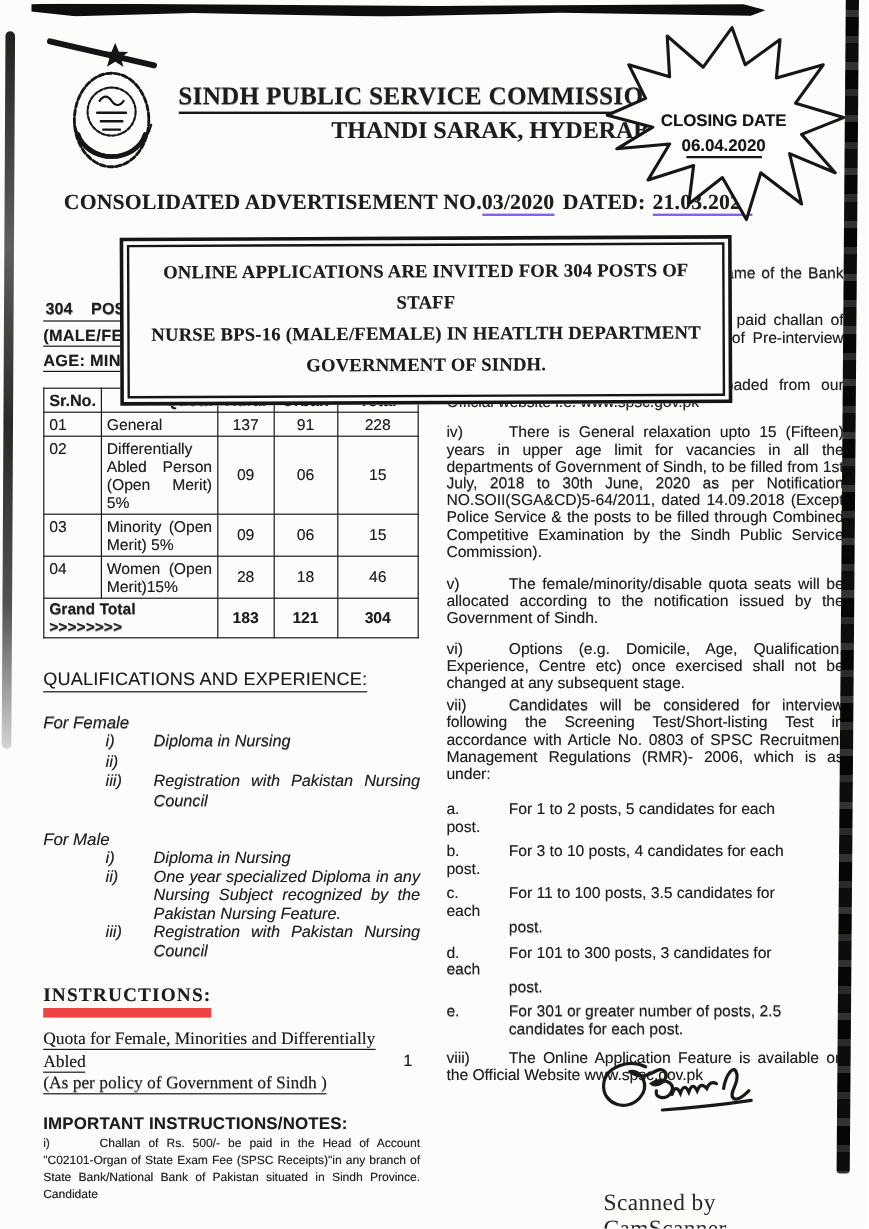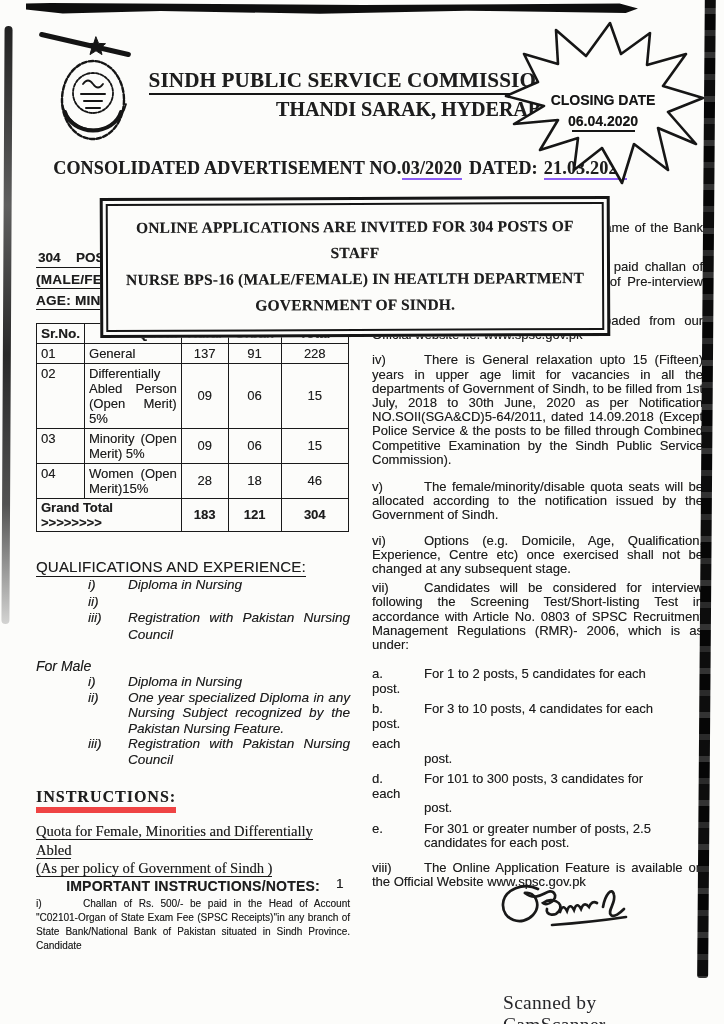--- a/index.html
+++ b/index.html
@@ -99,25 +99,25 @@
   }
   .group-label { margin-top:17px; font-style:italic; font-size:14px; }
   .q-item { display:flex; padding-left:52px; font-style:italic; font-size:13.5px; line-height:16.5px; }
   .q-item .qnum { flex:none; width:40px; }
   .q-item .qtext { flex:1; text-align:justify; }
   .male .q-item { line-height:15.5px; }
   
   .instr-head {
     margin-top:21px; display:inline-block; font-family:"Liberation Serif", serif;
     font-weight:bold; font-size:16px; letter-spacing:1px;
-    border-bottom:6px solid #ef4444; padding-bottom:1px;
+    border-bottom:8px solid #ef4444; padding-bottom:1px;
   }
   .quota-note { margin-top:9px; font-family:"Liberation Serif", serif; font-size:14.5px; line-height:18.5px; }
   .quota-note span { border-bottom:1.4px solid #1a1a1a; }
-  .imp-head { margin-top:0; font-weight:bold; font-size:14px; letter-spacing:.2px;text-align:center; }
+  .imp-head { margin-top:15px; font-weight:bold; font-size:14px; letter-spacing:.2px; }
   .note-left { margin-top:3px; font-size:10px; line-height:14.2px; text-align:justify; }
   .note-left .pnum { display:inline-block; width:47px; }
   
   .para { text-align:justify; margin-bottom:11px; }
   .para .pnum { display:inline-block; width:52px; }
   .mb-lg { margin-bottom:13px; }
   .mb-sm { margin-bottom:5px; }
   .mb-vii { margin-bottom:15px; }
   .crit { margin-bottom:6px; }
   .crit .line { line-height:14.5px; }
@@ -228,20 +228,21 @@
         <td colspan="2">Grand Total &gt;&gt;&gt;&gt;&gt;&gt;&gt;&gt;</td>
         <td class="num">183</td>
         <td class="num">121</td>
         <td class="num">304</td>
       </tr>
     </tbody>
       </table>
 
     <div><span class="qual-head">QUALIFICATIONS AND EXPERIENCE:</span></div>
 
+    <div class="group-label">For Female</div>
     <div class="q-item">
       <span class="qnum">i)</span>
       <span class="qtext">Diploma in Nursing</span>
     </div>
     <div class="q-item">
       <span class="qnum">ii)</span>
     </div>
     <div class="q-item">
       <span class="qnum">iii)</span>
       <span class="qtext">Registration with Pakistan Nursing Council</span>
@@ -301,20 +302,21 @@
 
     <div class="crit">
       <div class="line"><span class="pnum">a.</span><span>For 1 to 2 posts, 5 candidates for each</span></div>
       <div class="line">post.</div>
     </div>
     <div class="crit">
       <div class="line"><span class="pnum">b.</span><span>For 3 to 10 posts, 4 candidates for each</span></div>
       <div class="line">post.</div>
     </div>
     <div class="crit">
+      <div class="line"><span class="pnum">c.</span><span>For 11 to 100 posts, 3.5 candidates for</span></div>
       <div class="line">each</div>
       <div class="line indent">post.</div>
     </div>
     <div class="crit">
       <div class="line"><span class="pnum">d.</span><span>For 101 to 300 posts, 3 candidates for</span></div>
       <div class="line">each</div>
       <div class="line indent">post.</div>
     </div>
     <div class="crit" style="margin-bottom:10px">
       <div class="line"><span class="pnum">e.</span><span>For 301 or greater number of posts, 2.5</span></div>

